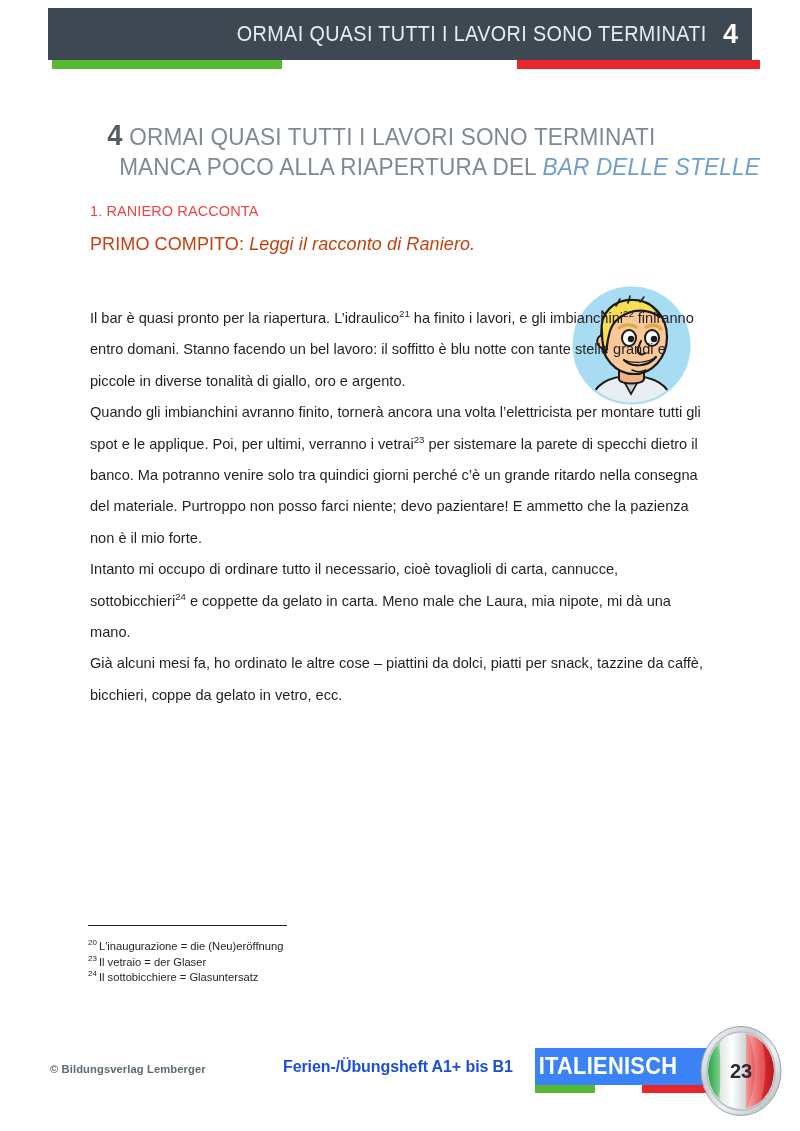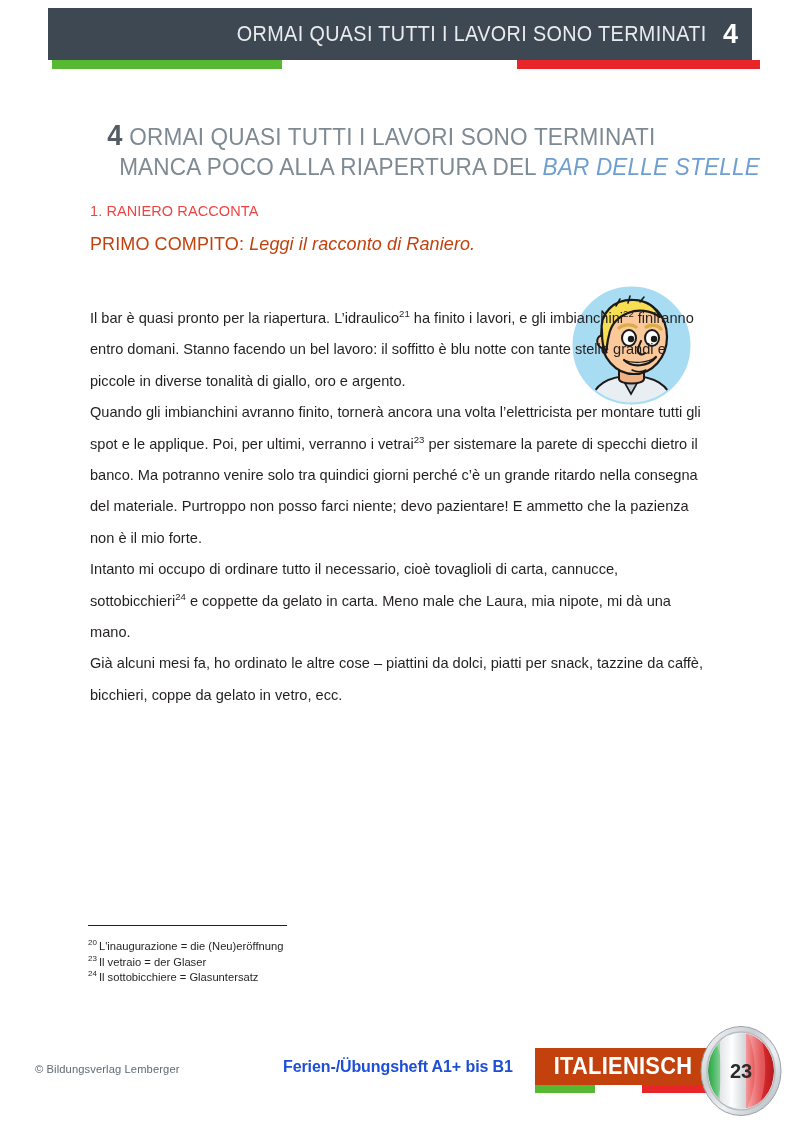--- a/index.html
+++ b/index.html
@@ -174,46 +174,46 @@
   .footnotes sup {
     font-size: 8px;
     vertical-align: super;
     line-height: 0;
     margin-right: 2px;
   }
 
   
   .footer-copy {
     position: absolute;
-    left: 35px;
+    left: 50px;
     top: 1063px;
     font-size: 11.2px;
     color: #5e6a72;
     letter-spacing: 0.1px;
+    font-weight: bold;
   }
   .footer-series {
     position: absolute;
     left: 283px;
     top: 1058px;
     font-size: 16px;
     font-weight: 700;
     color: #1d4ed8;
     letter-spacing: -0.1px;
     white-space: nowrap;
   }
   .footer-bar {
     position: absolute;
     left: 535px;
     top: 1048px;
     width: 176px;
     height: 37px;
-    background: #c2410c;
+    background: #3b82f6;
     display: flex;
     align-items: center;
-    justify-content: center;
   }
   .footer-bar-label {
     font-family: "Liberation Sans Narrow", "Liberation Sans", sans-serif;
     font-size: 23px;
     font-weight: 700;
     color: #ffffff;
     letter-spacing: 0.3px;
     transform: scaleX(0.95);
   }
   .footer-green {

